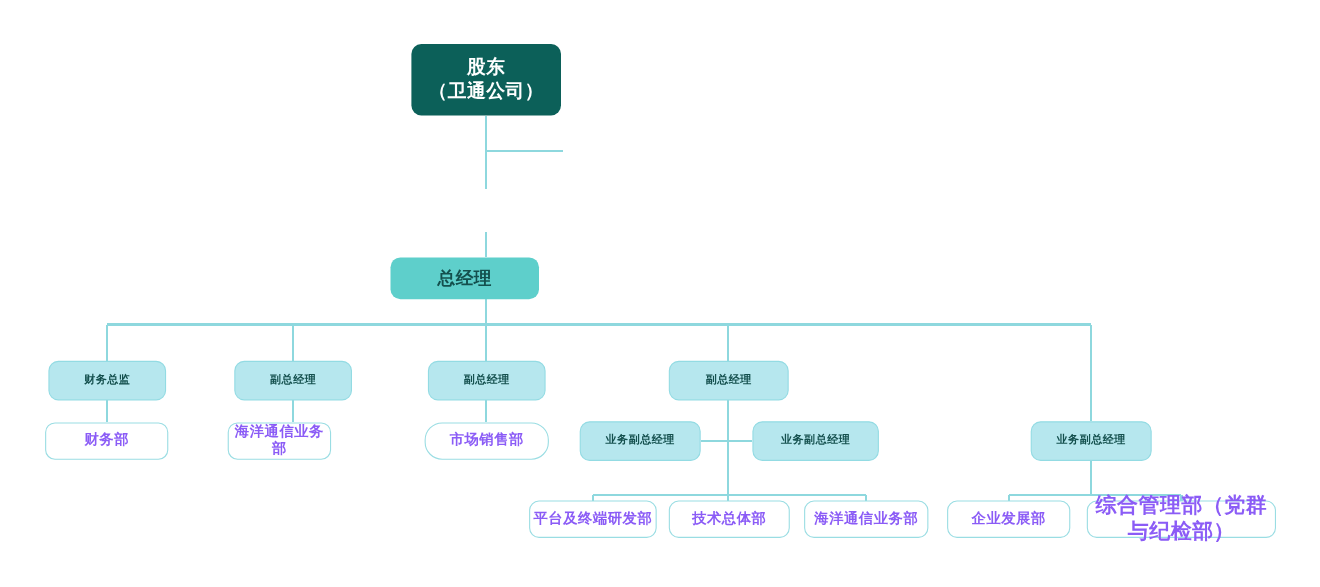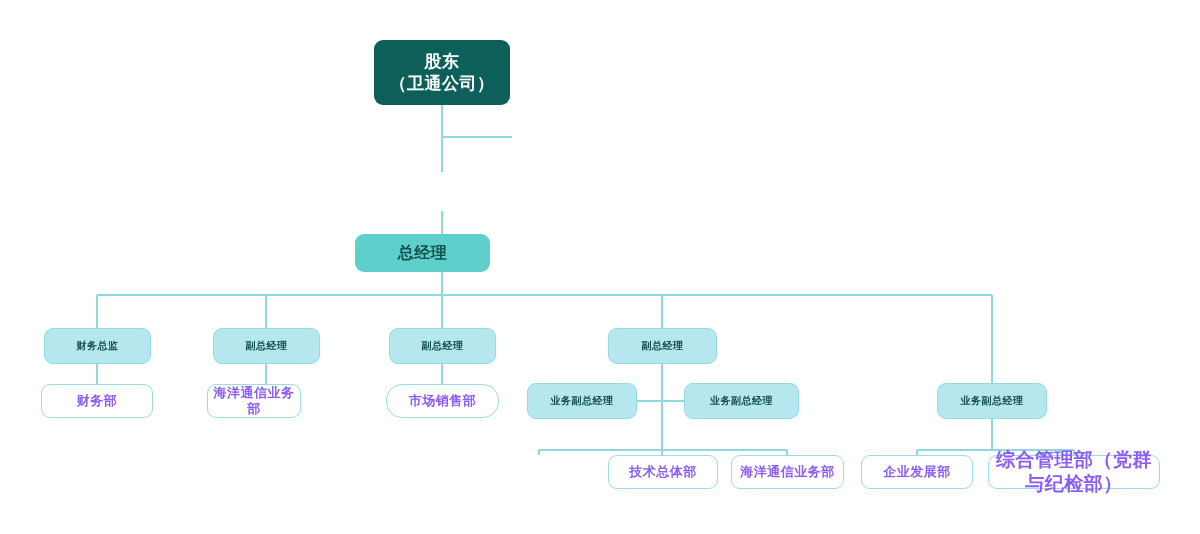--- a/index.html
+++ b/index.html
@@ -131,18 +131,19 @@
 
   <div class="node lv-mgr" style="left:389px; top:328px; width:107px; height:36px;">副总经理</div>
   <div class="node lv-dept" style="left:386px; top:384px; width:113px; height:34px;border-radius:16px;">市场销售部</div>
 
   <div class="node lv-mgr" style="left:608px; top:328px; width:109px; height:36px;">副总经理</div>
 
   <div class="node lv-mgr" style="left:527px; top:383px; width:110px; height:36px;">业务副总经理</div>
   <div class="node lv-mgr" style="left:684px; top:383px; width:115px; height:36px;">业务副总经理</div>
   <div class="node lv-mgr" style="left:937px; top:383px; width:110px; height:36px;">业务副总经理</div>
 
+  <div class="node lv-dept" style="left:481px; top:455px; width:116px; height:34px;">平台及终端研发部</div>
   <div class="node lv-dept" style="left:608px; top:455px; width:110px; height:34px;">技术总体部</div>
   <div class="node lv-dept" style="left:731px; top:455px; width:113px; height:34px;">海洋通信业务部</div>
   <div class="node lv-dept" style="left:861px; top:455px; width:112px; height:34px;">企业发展部</div>
   <div class="node lv-dept wide" style="left:988px; top:455px; width:172px; height:34px;">综合管理部（党群与纪检部）</div>
 
 </div>
 
 </body></html>

